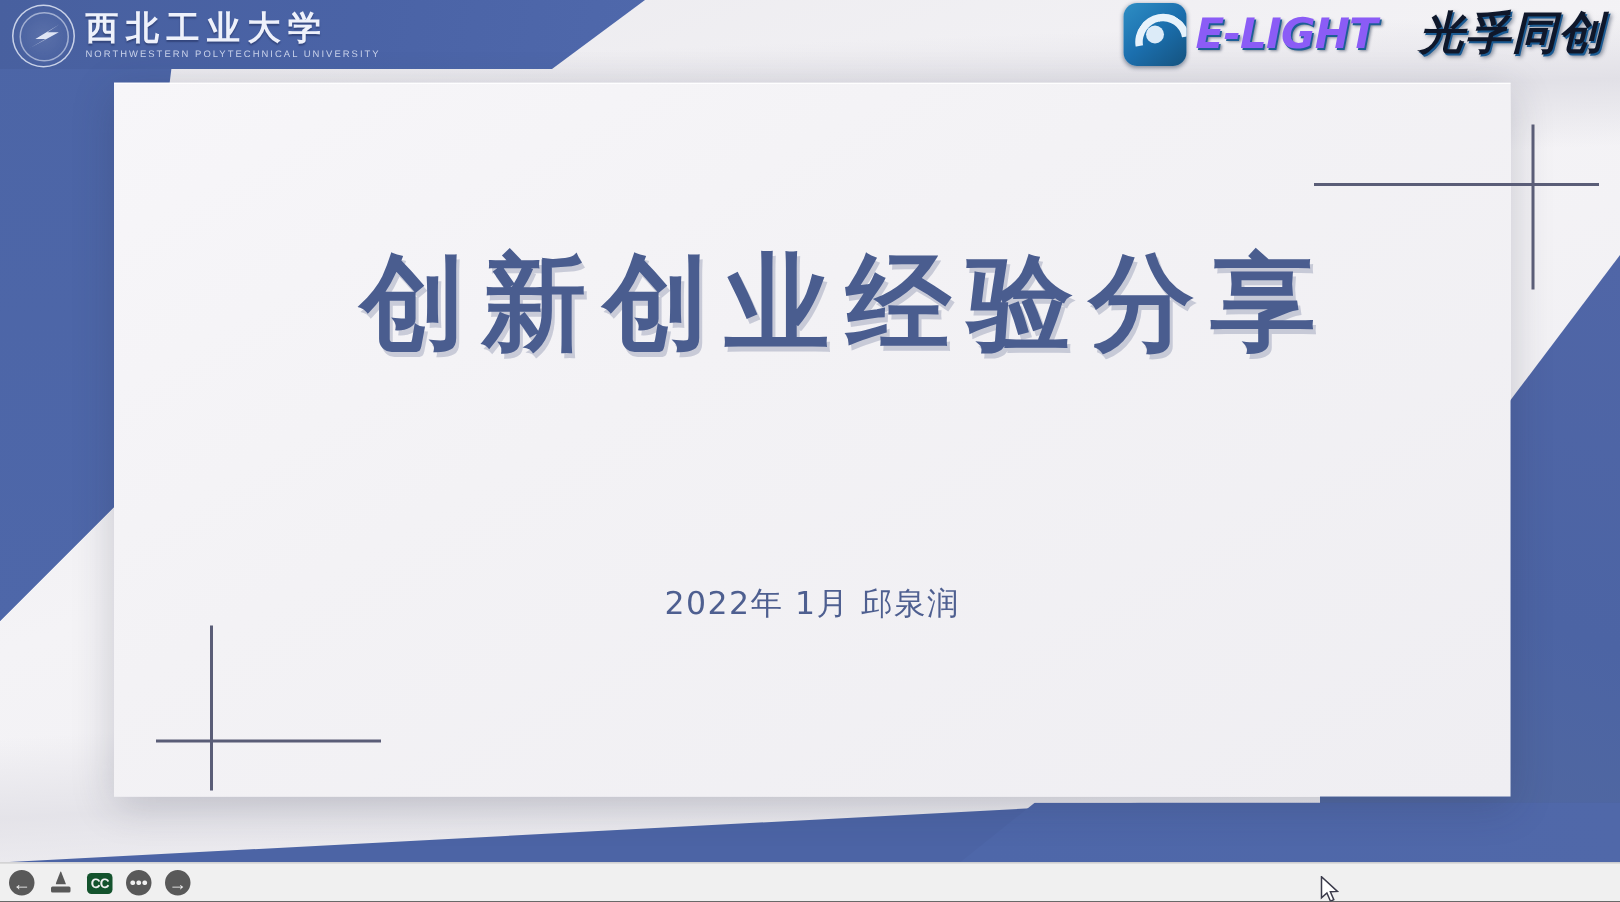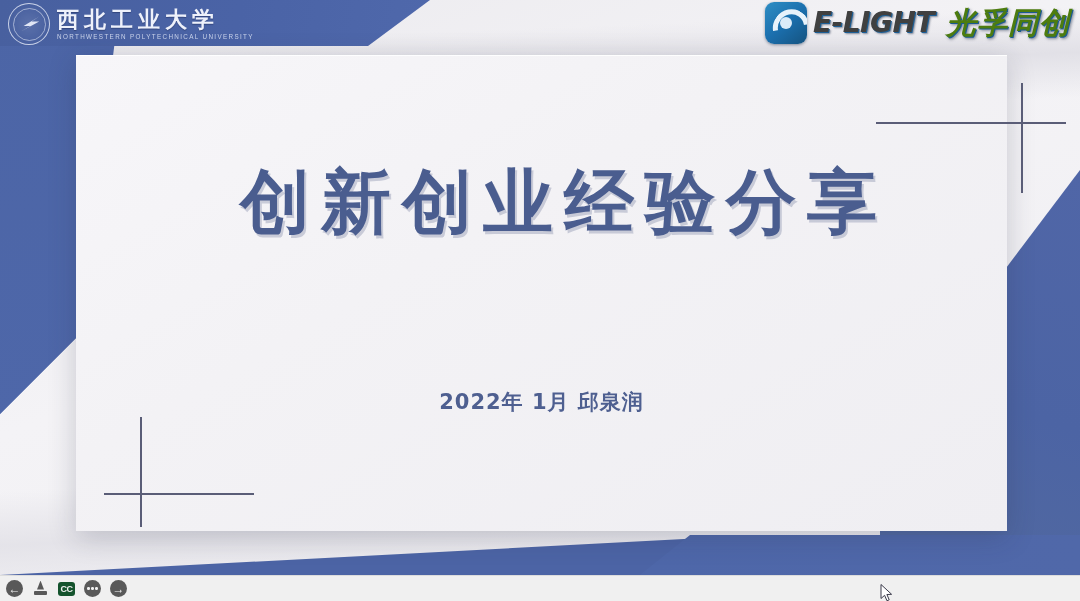--- a/index.html
+++ b/index.html
@@ -105,21 +105,21 @@
     position:absolute; left:0; top:244px; width:931px;
     text-align:center;
     font-size:28px; font-weight:bold; letter-spacing:1.5px;
     color:#4e5f90;
     font-family:"DejaVu Sans","Liberation Sans",sans-serif;
     white-space:nowrap;
   }
   .byline {
     position:absolute; left:0; top:333px; width:931px;
     text-align:center;
-    font-size:21px; font-weight:bold; letter-spacing:1px;
+    font-size:21px; font-weight:normal; letter-spacing:1px;
     color:#4e5f90;
     font-family:"DejaVu Sans","Liberation Sans",sans-serif;
     white-space:nowrap;
   }
 
   
   .nwpu { position:absolute; left:8px; top:3px; display:flex; gap:7px; }
   .nwpu-seal {
     width:42px; height:42px; border-radius:50%;
     border:1.4px solid rgba(225,230,245,.85);
@@ -162,31 +162,31 @@
     border-right-color:transparent; border-bottom-color:transparent;
     transform:rotate(35deg);
   }
   .elight-mark::after {
     content:""; position:absolute; left:15px; top:15px; width:12px; height:12px;
     border-radius:50%; background:#dcebf8;
   }
   .elight-word {
     font-size:28px; font-weight:bold; letter-spacing:-0.5px;
     font-style:italic;
-    color:#404040;
+    color:#8b5cf6;
     font-family:"DejaVu Sans","Liberation Sans",sans-serif;
     text-shadow:1px 1px 0 #1d5f96, 2px 2px 2px rgba(0,20,50,.45);
     line-height:1;
   }
   .elight-cn {
     font-size:30px; font-weight:bold; font-style:italic; letter-spacing:1px;
-    color:#4d7c0f;
+    color:#0f172a;
     font-family:"DejaVu Sans","Liberation Sans",sans-serif;
     text-shadow:1px 1px 0 #1a5a92, 2px 2px 3px rgba(0,20,50,.5);
-    line-height:1; margin-left:6px;
+    line-height:1; margin-left:22px;
   }
 
   
   .toolbar {
     position:absolute; left:0; bottom:0; width:1080px; height:26px;
     background:#f0f0f0;
     display:flex; align-items:center; gap:9px; padding-left:6px;
     border-top:1px solid #dcdcdc;
   }
   .tb-btn {

